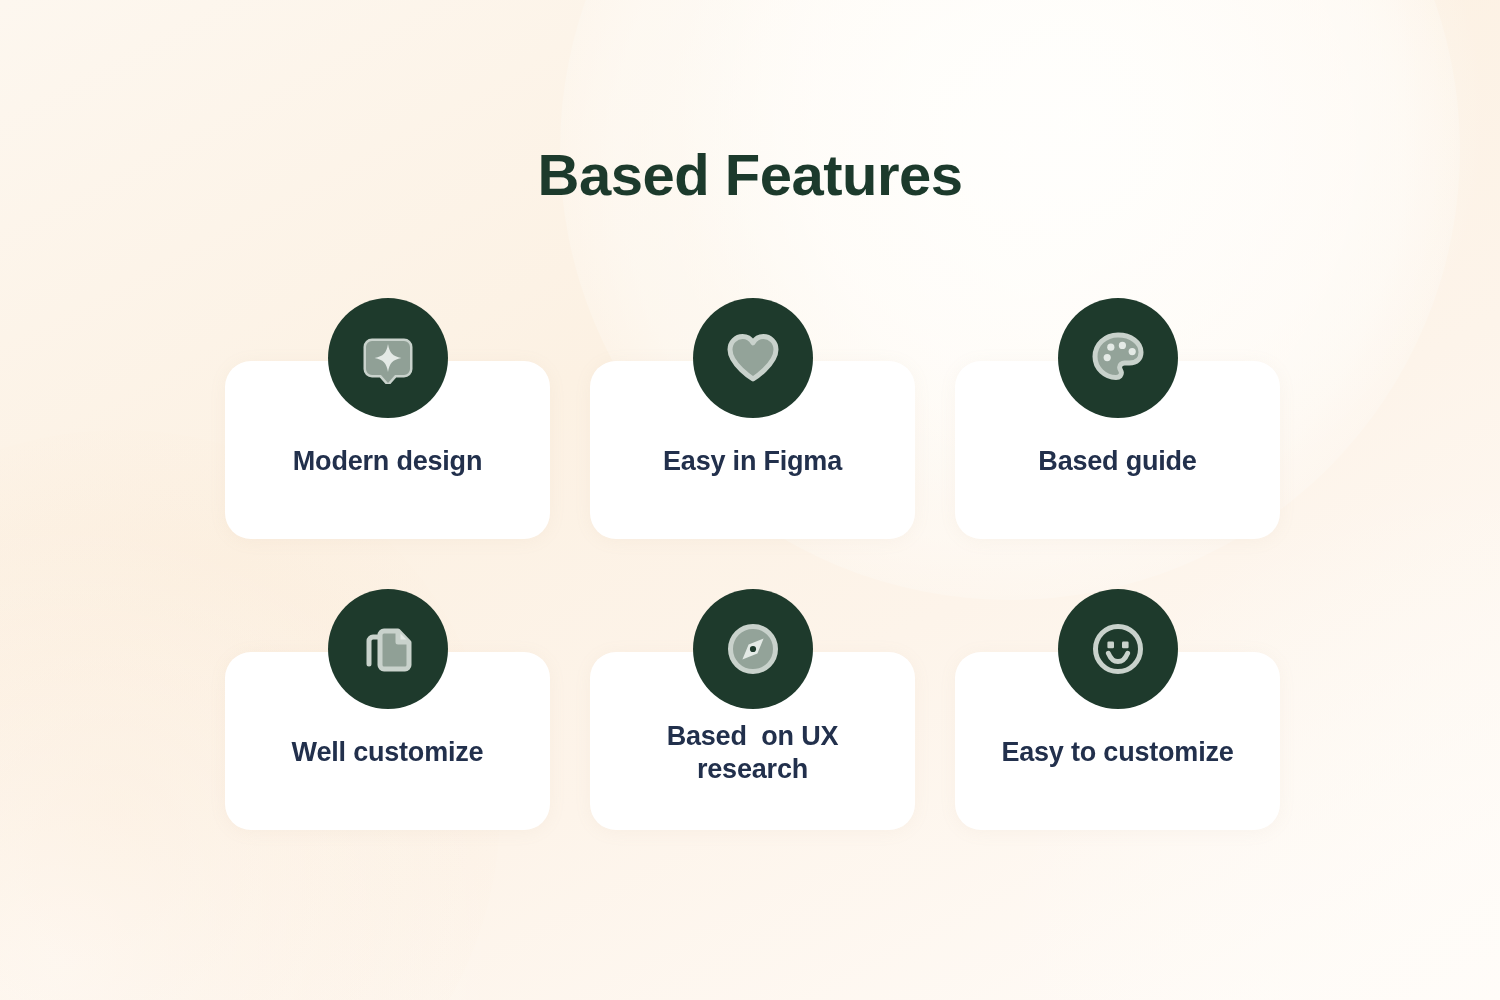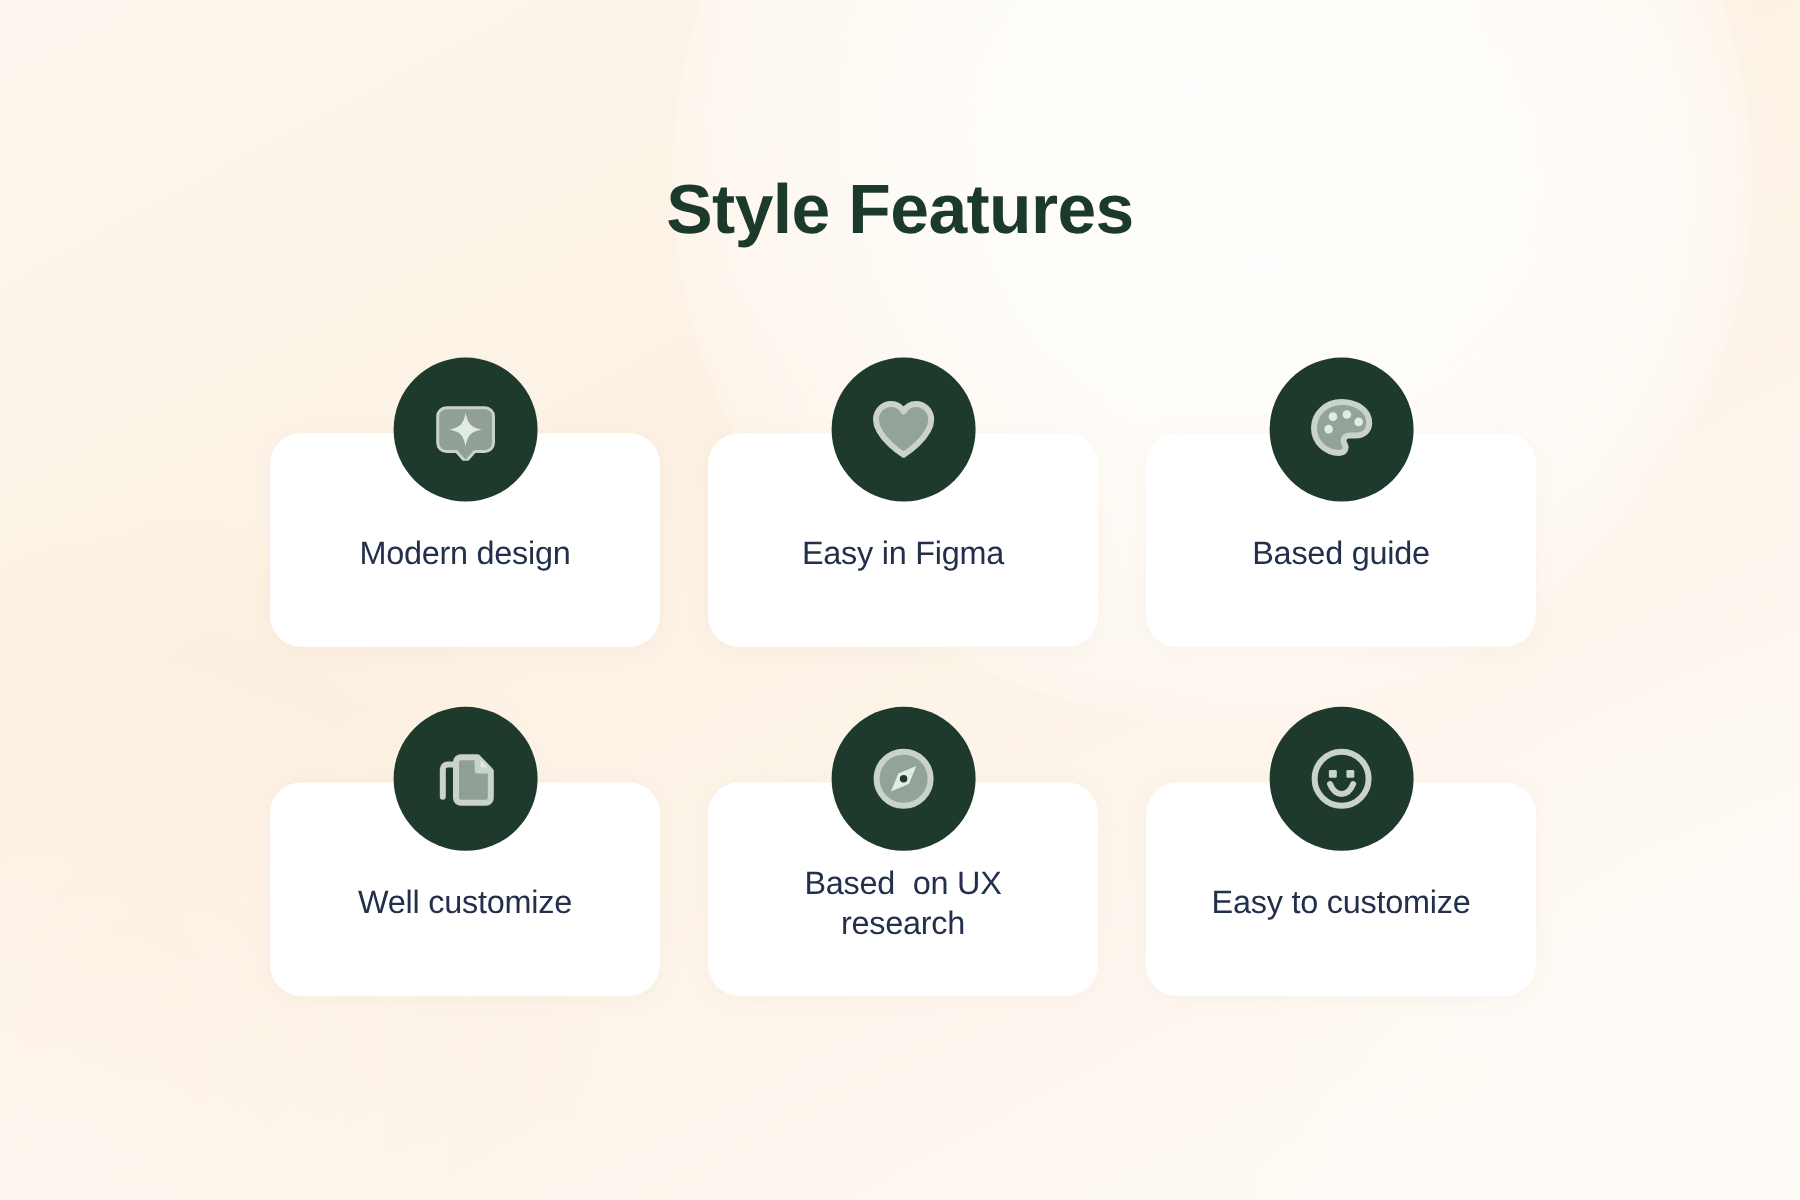--- a/index.html
+++ b/index.html
@@ -76,38 +76,38 @@
     justify-content:center;
   }
   .icon-badge svg { display:block; }
 
   .feature-label {
     position:absolute;
     left:14px; right:14px;
     top:84px;
     text-align:center;
     font-size:27px;
-    font-weight:normal;
+    font-weight:bold;
     color:#22304C;
     line-height:1.22;
     letter-spacing:-0.2px;
     white-space:pre-wrap;
   }
   .feature-card.two-line .feature-label { top:68px; }
 </style>
 </head>
 <body>
 
 <div id="bg-layer"></div>
 <div id="bg-blob"></div>
 <div id="bg-blob2"></div>
 
 <div id="page">
 
-  <h1 id="page-title">Style Features</h1>
+  <h1 id="page-title">Based Features</h1>
 
   <div id="features-grid">
 
     <div class="feature-row">
 
       <div class="feature-card col-0">
         <div class="icon-badge">
           <svg width="52" height="52" viewBox="0 0 52 52">
             <path d="M10 9 h32 a6 6 0 0 1 6 6 v22 a6 6 0 0 1 -6 6 h-9 l-7 8 -7 -8 h-9 a6 6 0 0 1 -6 -6 v-22 a6 6 0 0 1 6 -6 z" fill="none" stroke="#C9D2CC" stroke-width="5" stroke-linejoin="round"></path>
             <path d="M10 9 h32 a6 6 0 0 1 6 6 v22 a6 6 0 0 1 -6 6 h-9 l-7 8 -7 -8 h-9 a6 6 0 0 1 -6 -6 v-22 a6 6 0 0 1 6 -6 z" fill="#90A096"></path>

